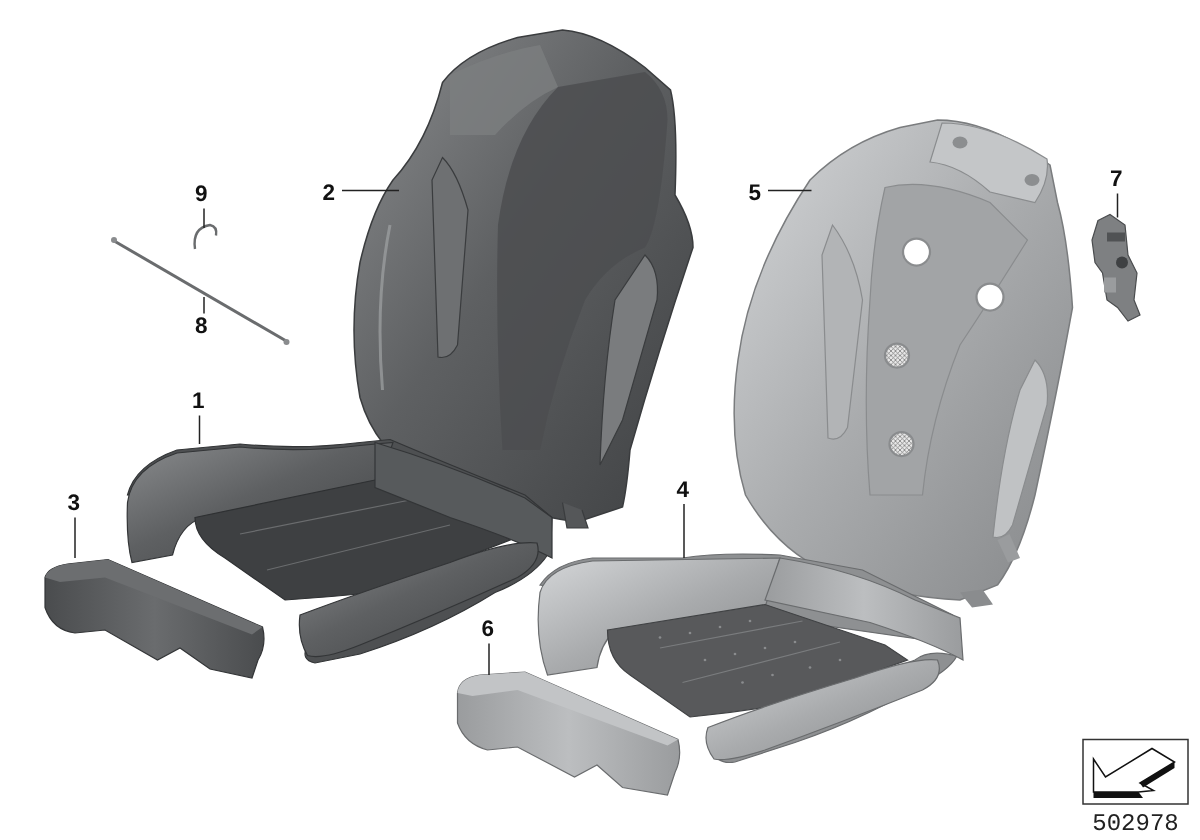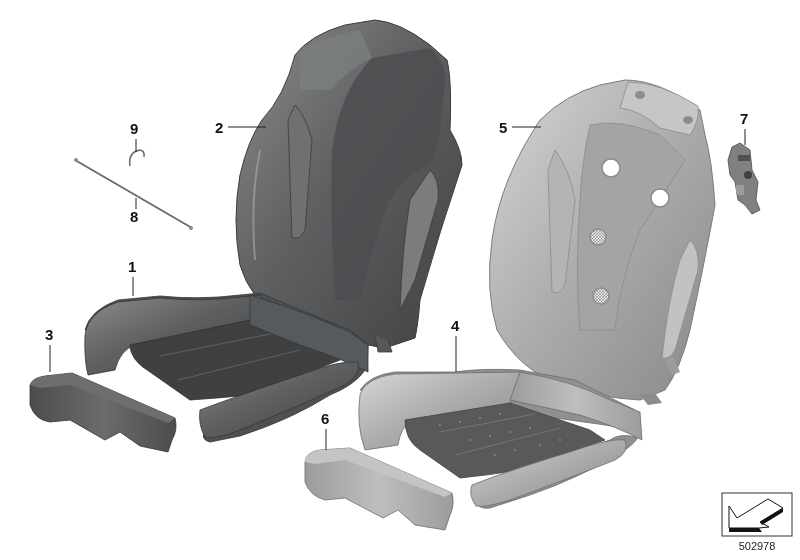--- a/index.html
+++ b/index.html
@@ -1,21 +1,21 @@
 <!DOCTYPE html>
 <html><head>
 <meta charset="utf-8">
 <style>
   html, body { margin: 0; padding: 0; background: #ffffff; }
   body { width: 800px; height: 560px; position: relative; overflow: hidden; font-family: "Liberation Sans", sans-serif; }
   #diagram { position: absolute; left: 0; top: 0; width: 800px; height: 560px; }
   .callout-label { font-family: "Liberation Sans", sans-serif; font-weight: 700; font-size: 15px; fill: #111111; }
   .leader { stroke: #222222; stroke-width: 1; fill: none; }
   .part { cursor: pointer; }
-  .ref-number { position: absolute; left: 722px; top: 540px; width: 70px; text-align: center; font-family: Liberation Sans, sans-serif; font-size: 11px; color: #222222; }
+  .ref-number { position: absolute; left: 722px; top: 540px; width: 70px; text-align: center; font-family: Liberation Mono, monospace; font-size: 16px; color: #222222; }
 </style>
 </head>
 <body>
 
 <svg id="diagram" viewBox="0 0 800 560" xmlns="http://www.w3.org/2000/svg">
   <defs>
     <linearGradient id="gDark" x1="0" y1="0" x2="1" y2="1">
       <stop offset="0" stop-color="#8a8c8e"></stop>
       <stop offset="0.45" stop-color="#5e6062"></stop>
       <stop offset="1" stop-color="#3f4143"></stop>

